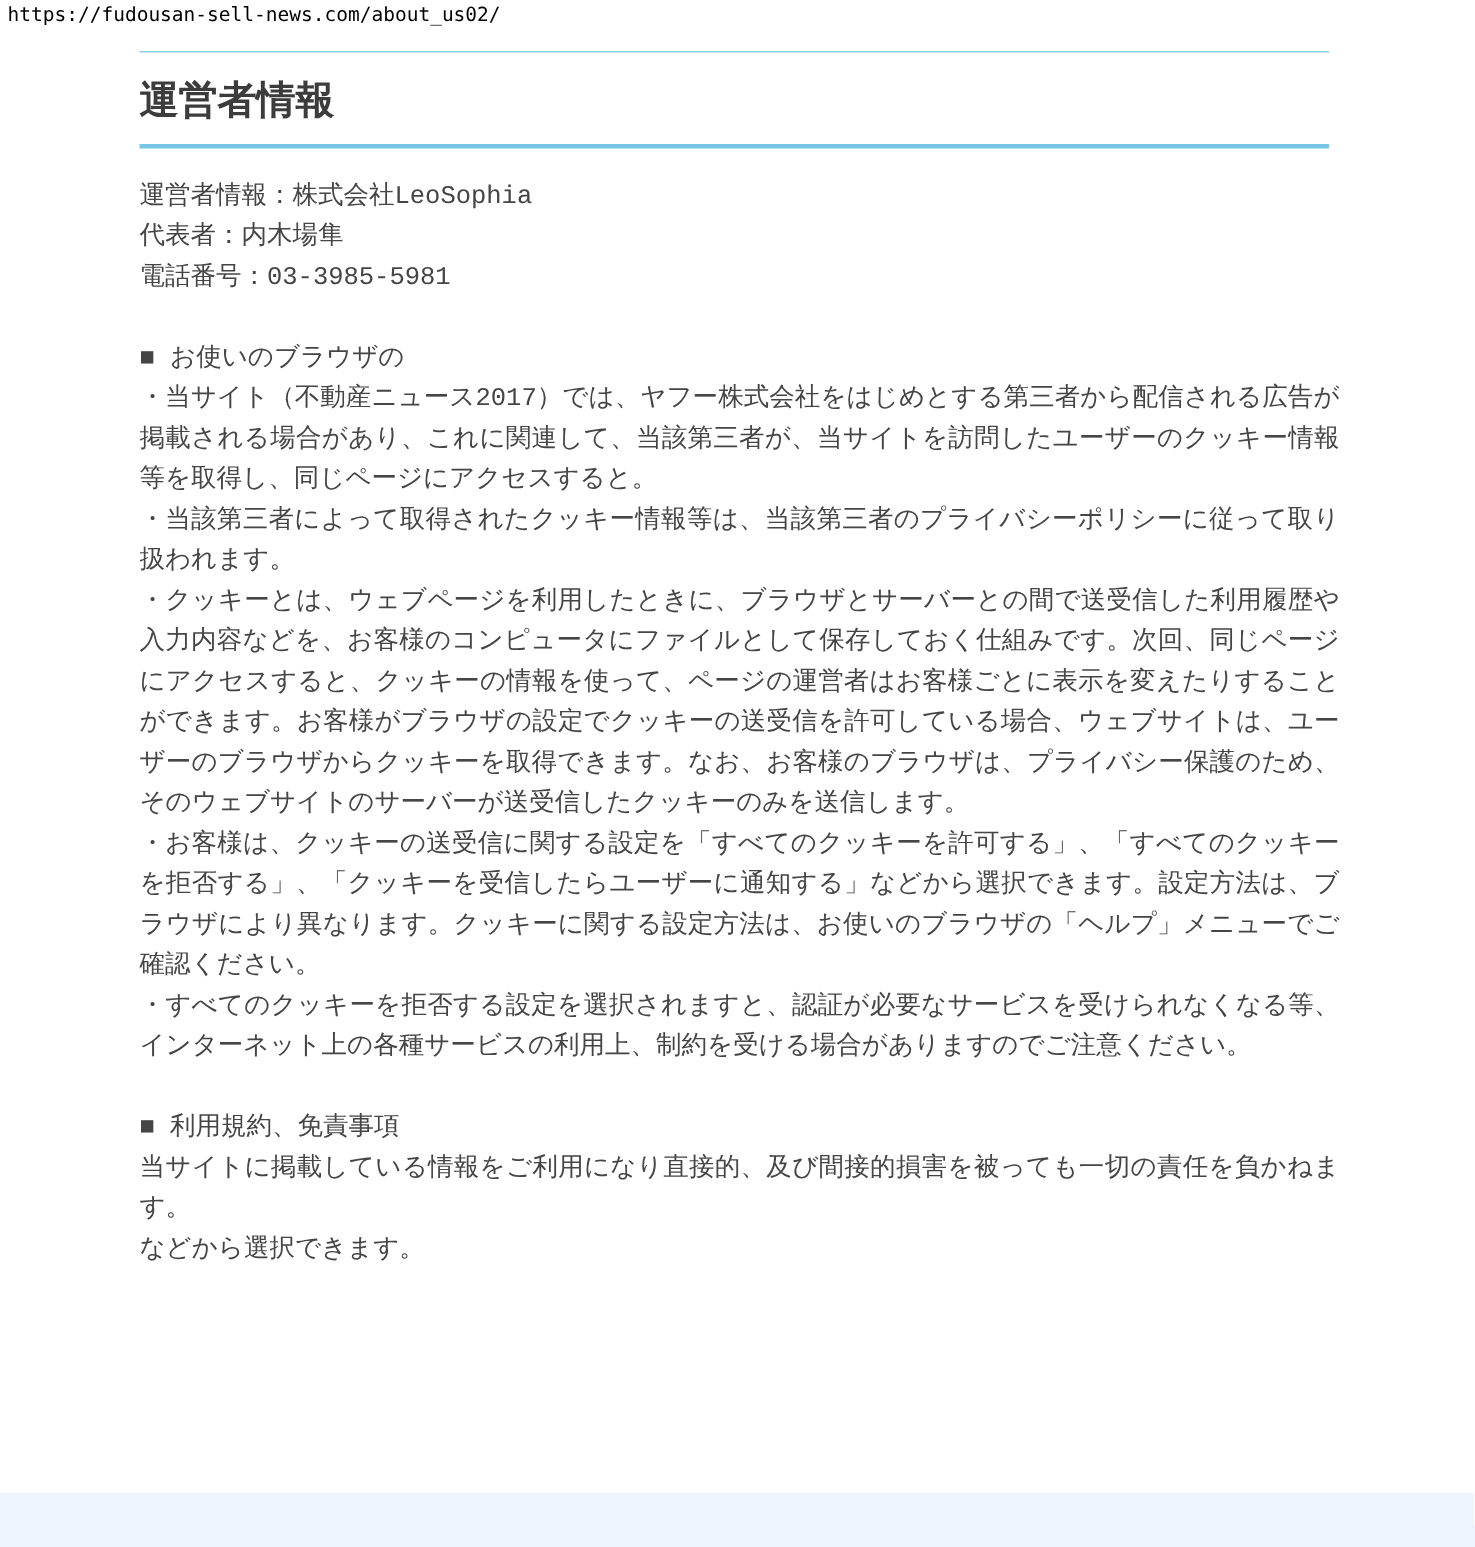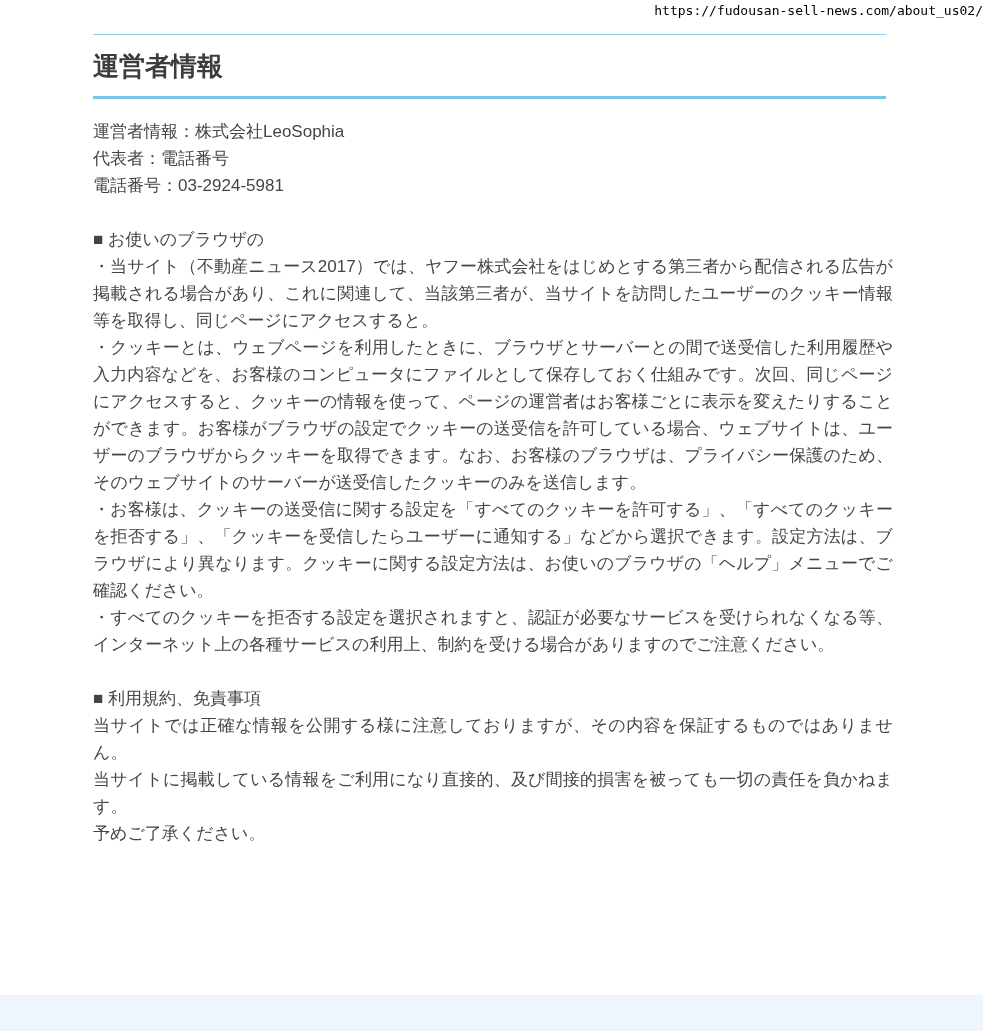--- a/index.html
+++ b/index.html
@@ -10,21 +10,20 @@
     overflow: hidden;
     background: #ffffff;
     font-family: "Liberation Sans", "DejaVu Sans", sans-serif;
   }
   .url-line {
     padding: 3px 0 0 5px;
     font-family: "DejaVu Sans Mono", monospace;
     font-size: 13px;
     line-height: 15px;
     color: var(--url_text, #000);
-    text-align: right;
   }
   .content {
     margin: 16px 15px 0 93px;
     width: 800px;
   }
   .page-title {
     margin: 0;
     width: 793px;
     border-top: 1px solid var(--rule_top, #8ecfeb);
     border-bottom: 3px solid var(--rule_bottom, #76c5e7);
@@ -35,54 +34,54 @@
     color: var(--heading_text, #3c3c3c);
   }
   .body-text {
     margin-top: 19px;
     font-size: 17px;
     line-height: 27px;
     color: var(--body_text, #454545);
     text-align: justify;
     line-break: strict;
   }
-  .body-text p { margin: 0; }
+  .body-text p { margin: 0; font-family: Liberation Mono, monospace; }
   .blank { height: 27px; }
   .footer-band {
     position: absolute;
     left: 0;
     bottom: 0;
     width: 100%;
     height: 36px;
     background: var(--footer_band, #eef5fc);
   }
 </style>
 </head>
 <body>
 
 <div class="url-line">https://fudousan-sell-news.com/about_us02/</div>
 
 <div class="content">
   <h1 class="page-title">運営者情報</h1>
 
   <div class="body-text">
     <p>運営者情報：株式会社LeoSophia</p>
-    <p>代表者：電話番号</p>
-    <p>電話番号：03-2924-5981</p>
+    <p>代表者：内木場隼</p>
+    <p>電話番号：03-3985-5981</p>
 
     <div class="blank"></div>
 
     <p>■ お使いのブラウザの</p>
     <p>・当サイト（不動産ニュース2017）では、ヤフー株式会社をはじめとする第三者から配信される広告が掲載される場合があり、これに関連して、当該第三者が、当サイトを訪問したユーザーのクッキー情報等を取得し、同じページにアクセスすると。</p>
+    <p>・当該第三者によって取得されたクッキー情報等は、当該第三者のプライバシーポリシーに従って取り扱われます。</p>
     <p>・クッキーとは、ウェブページを利用したときに、ブラウザとサーバーとの間で送受信した利用履歴や入力内容などを、お客様のコンピュータにファイルとして保存しておく仕組みです。次回、同じページにアクセスすると、クッキーの情報を使って、ページの運営者はお客様ごとに表示を変えたりすることができます。お客様がブラウザの設定でクッキーの送受信を許可している場合、ウェブサイトは、ユーザーのブラウザからクッキーを取得できます。なお、お客様のブラウザは、プライバシー保護のため、そのウェブサイトのサーバーが送受信したクッキーのみを送信します。</p>
     <p>・お客様は、クッキーの送受信に関する設定を「すべてのクッキーを許可する」、「すべてのクッキーを拒否する」、「クッキーを受信したらユーザーに通知する」などから選択できます。設定方法は、ブラウザにより異なります。クッキーに関する設定方法は、お使いのブラウザの「ヘルプ」メニューでご確認ください。</p>
     <p>・すべてのクッキーを拒否する設定を選択されますと、認証が必要なサービスを受けられなくなる等、インターネット上の各種サービスの利用上、制約を受ける場合がありますのでご注意ください。</p>
 
     <div class="blank"></div>
 
     <p>■ 利用規約、免責事項</p>
-    <p>当サイトでは正確な情報を公開する様に注意しておりますが、その内容を保証するものではありません。</p>
     <p>当サイトに掲載している情報をご利用になり直接的、及び間接的損害を被っても一切の責任を負かねます。</p>
-    <p>予めご了承ください。</p>
+    <p>などから選択できます。</p>
   </div>
 </div>
 
 <div class="footer-band"></div>
 
 </body></html>

